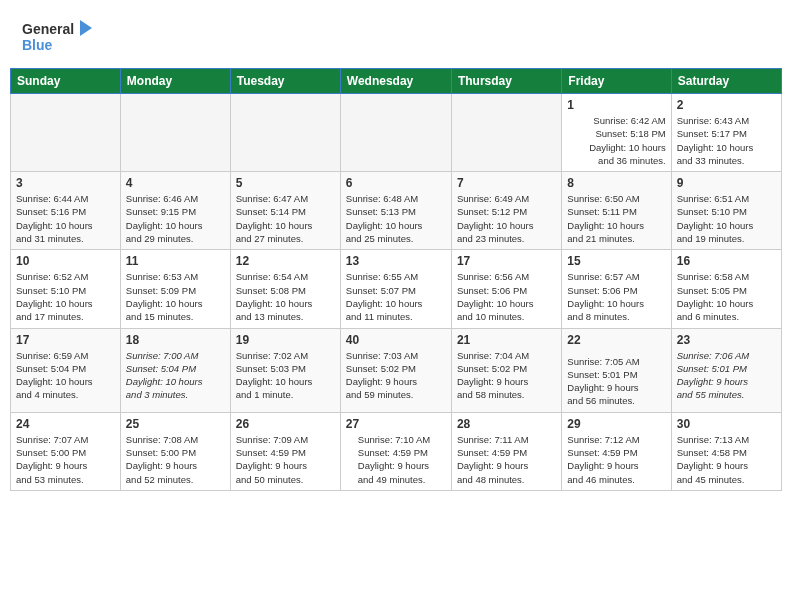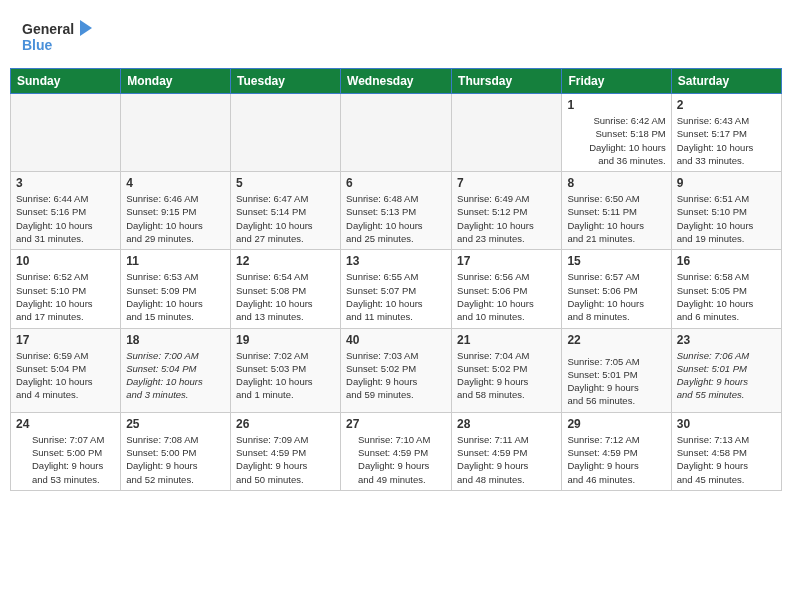--- a/index.html
+++ b/index.html
@@ -274,21 +274,21 @@
           <span class="day-num">23</span>
           <div class="day-info" style="white-space: pre-line; font-style: italic;">Sunrise: 7:06 AM
 Sunset: 5:01 PM
 Daylight: 9 hours
 and 55 minutes.</div>
         </td>
       </tr>
       <tr>
         <td>
           <span class="day-num">24</span>
-          <div class="day-info" style="white-space: pre-line; margin-left: 16px;">Sunrise: 7:07 AM
+          <div class="day-info" style="white-space: pre-line;">Sunrise: 7:07 AM
 Sunset: 5:00 PM
 Daylight: 9 hours
 and 53 minutes.</div>
         </td>
         <td>
           <span class="day-num">25</span>
           <div class="day-info" style="white-space: pre-line;">Sunrise: 7:08 AM
 Sunset: 5:00 PM
 Daylight: 9 hours
 and 52 minutes.</div>

